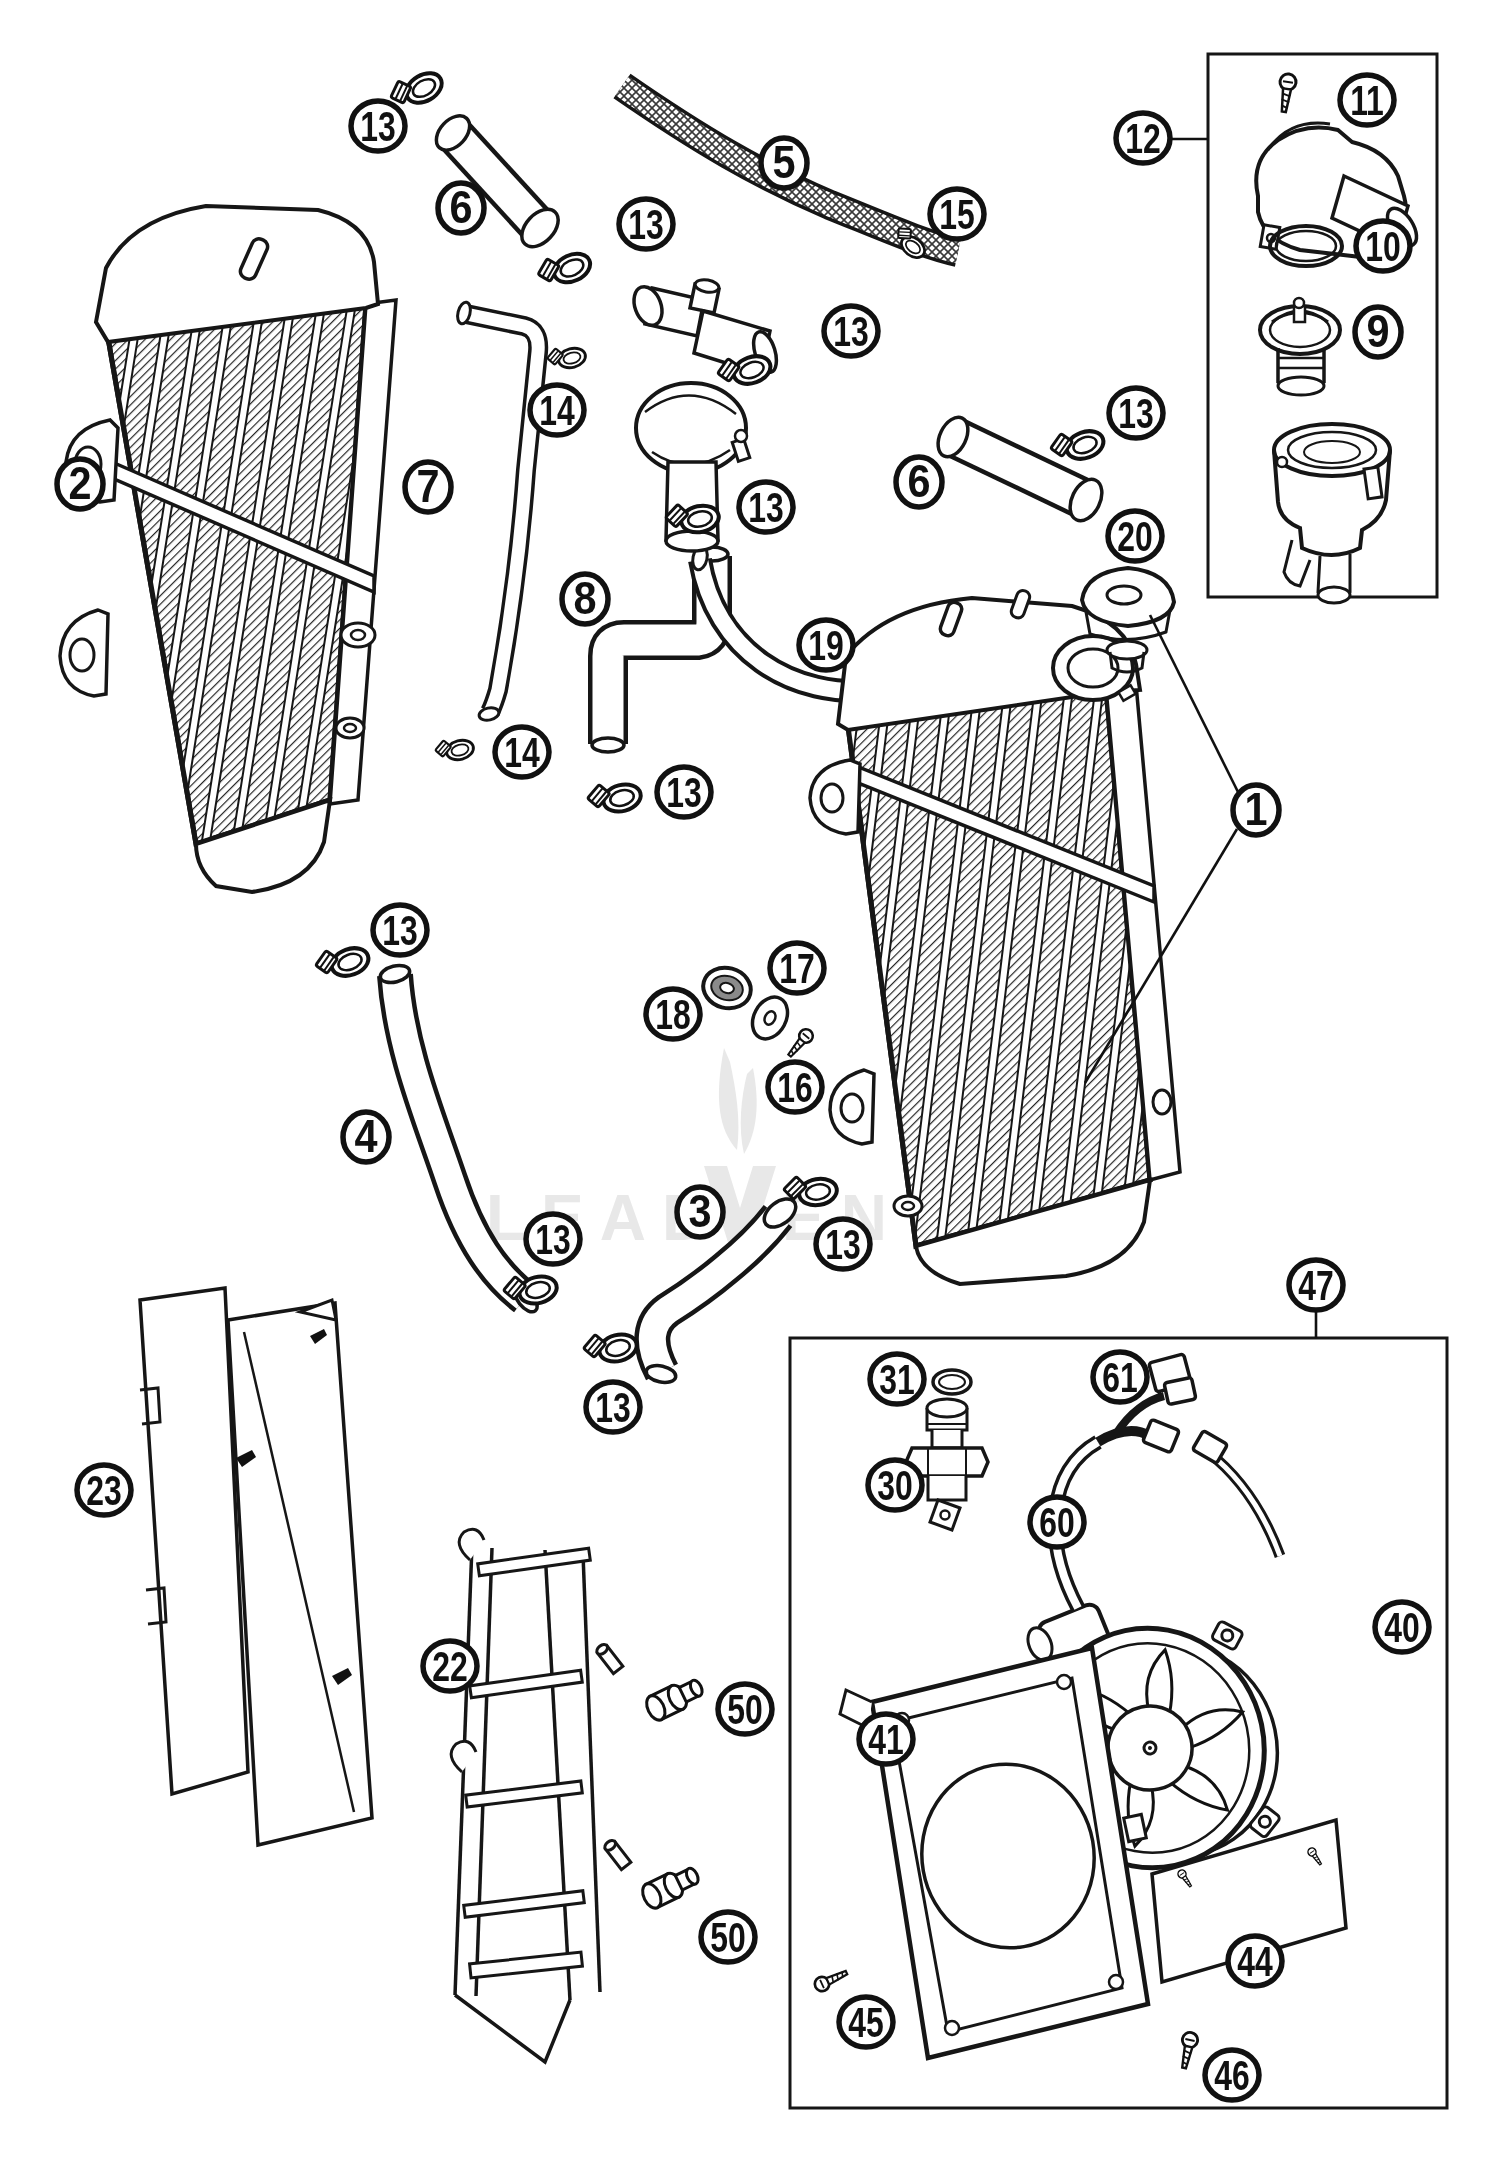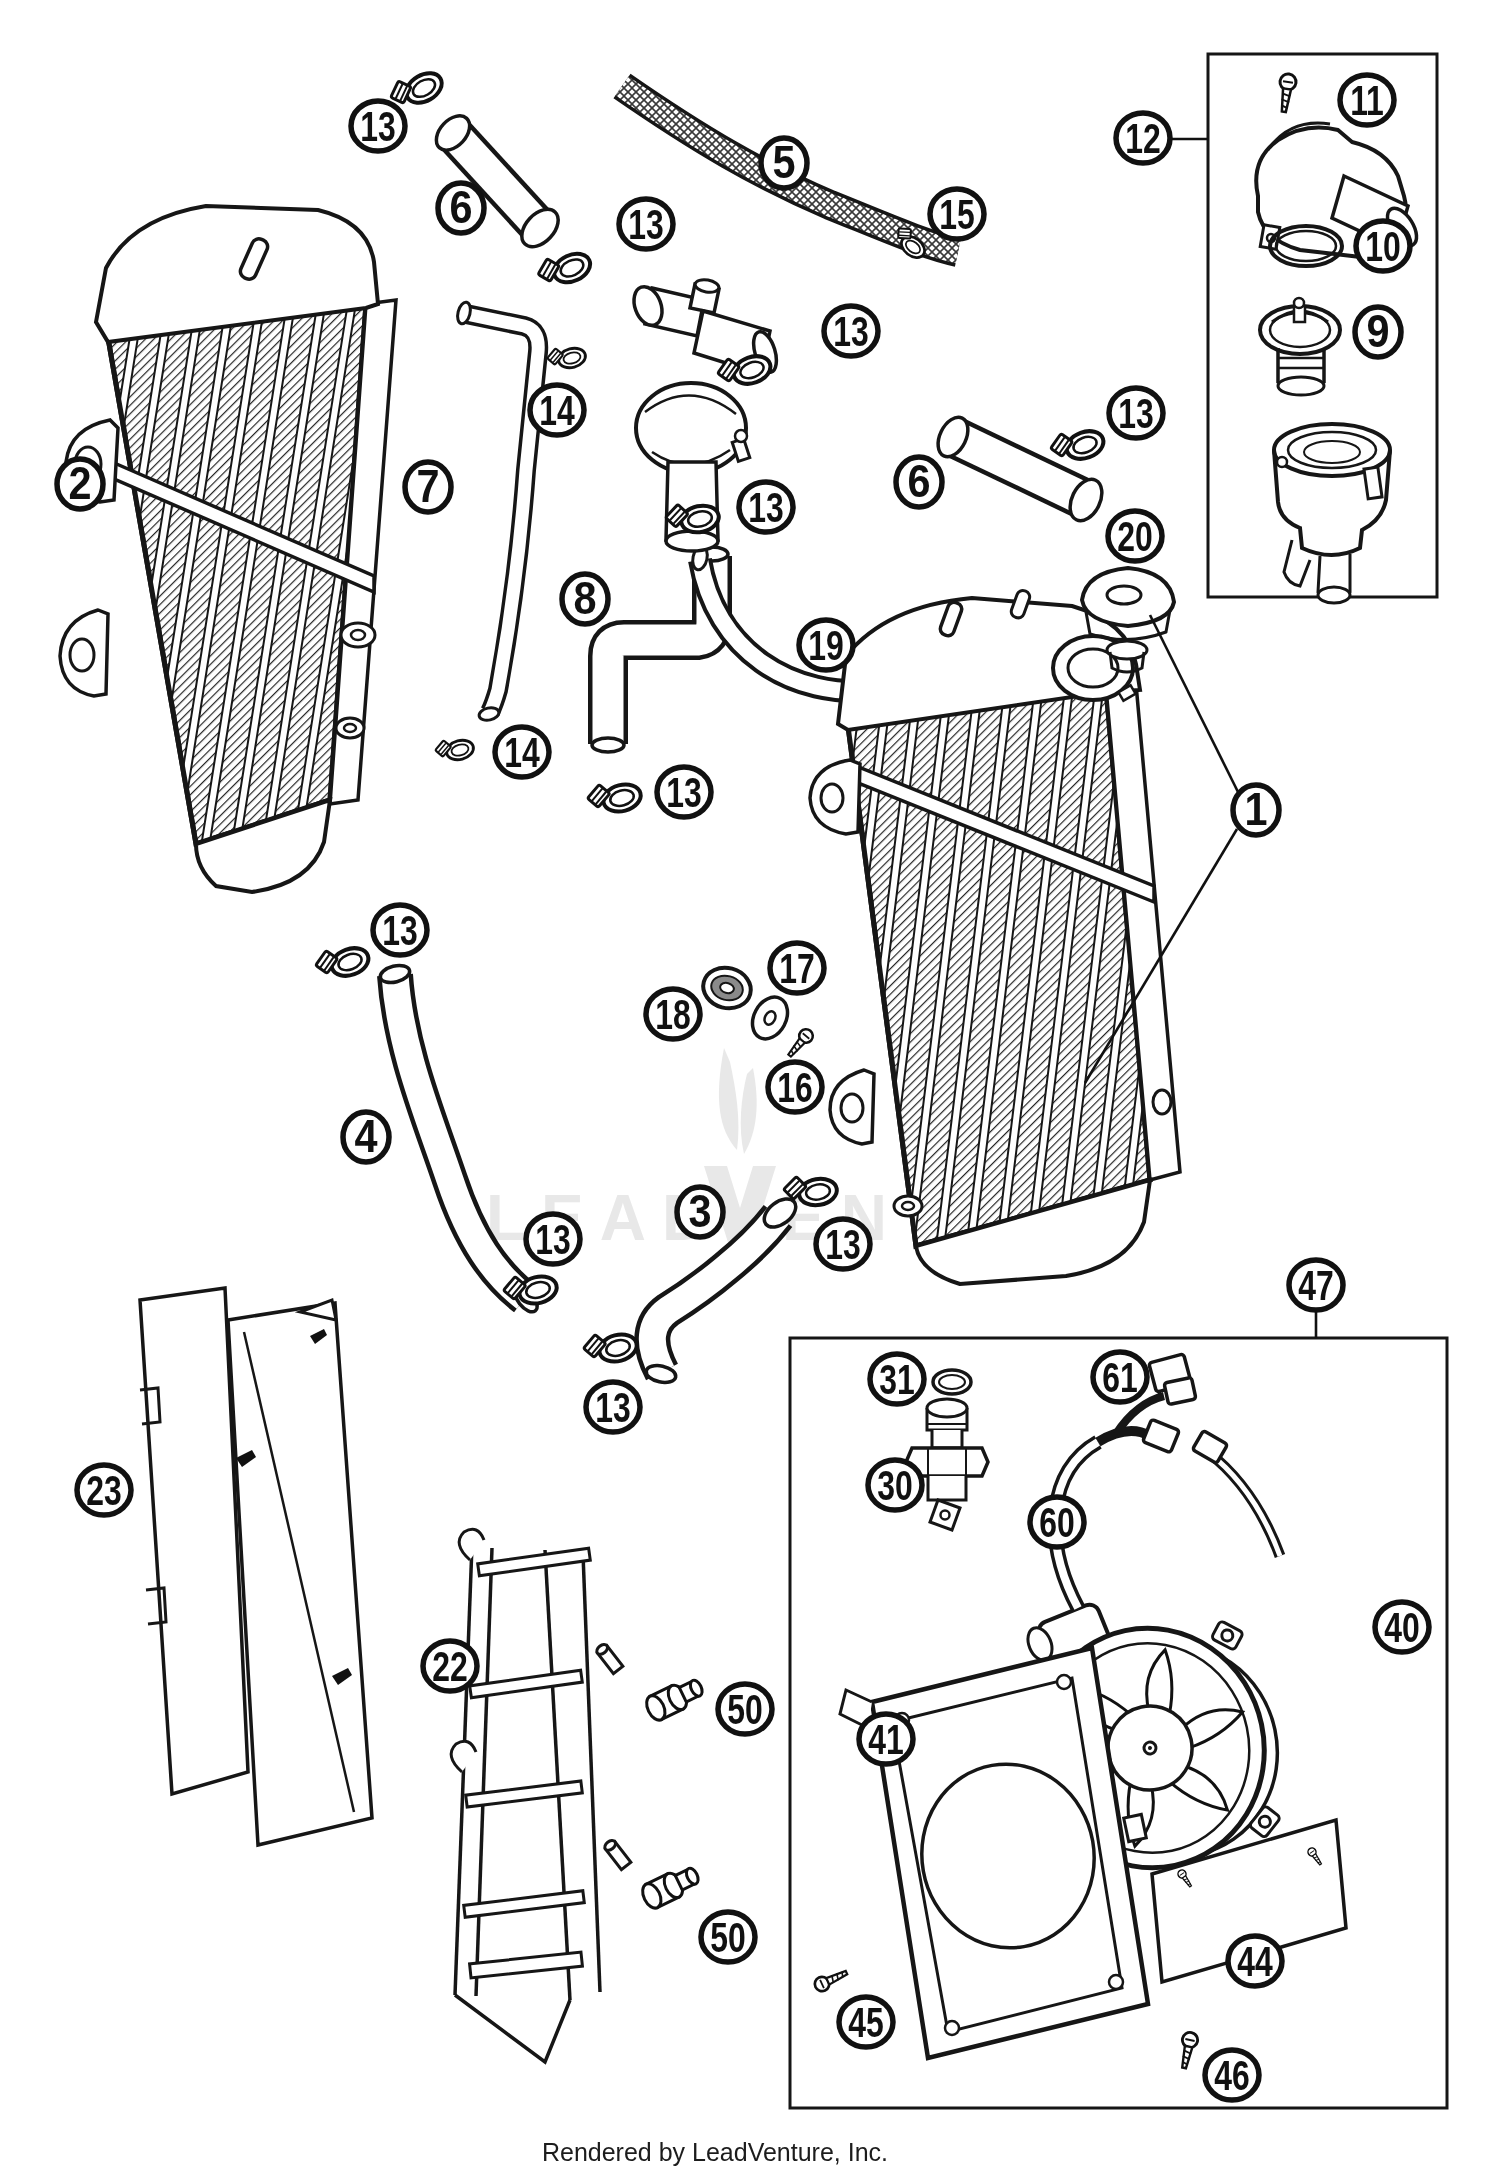--- a/index.html
+++ b/index.html
@@ -693,14 +693,13 @@
         </g>
         <g transform="translate(1232,2075)" class="callout">
           <ellipse rx="27" ry="25"></ellipse>
           <g transform="scale(0.76,1)">
             <text y="15" font-size="42">46</text>
           </g>
         </g>
       </g>
 </svg>
 
-<div class="footer">Rendered by LeadVenture, Inc.</div>
 </div>
 
 </body></html>

